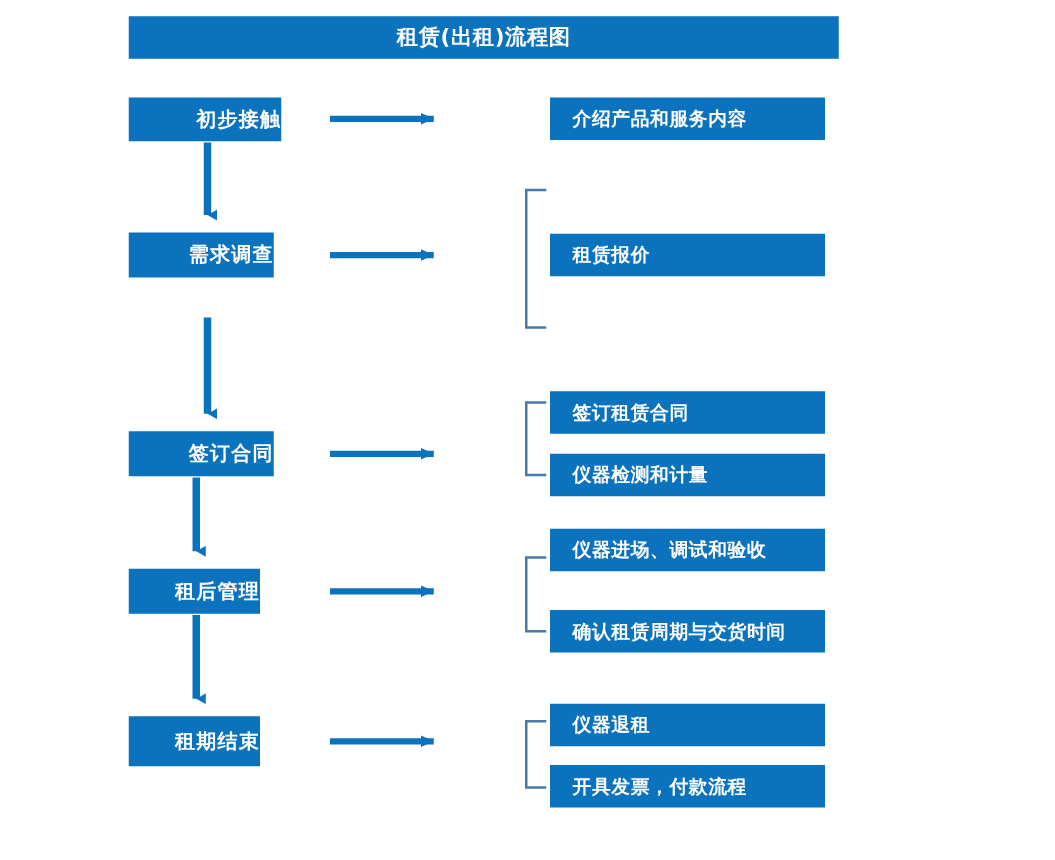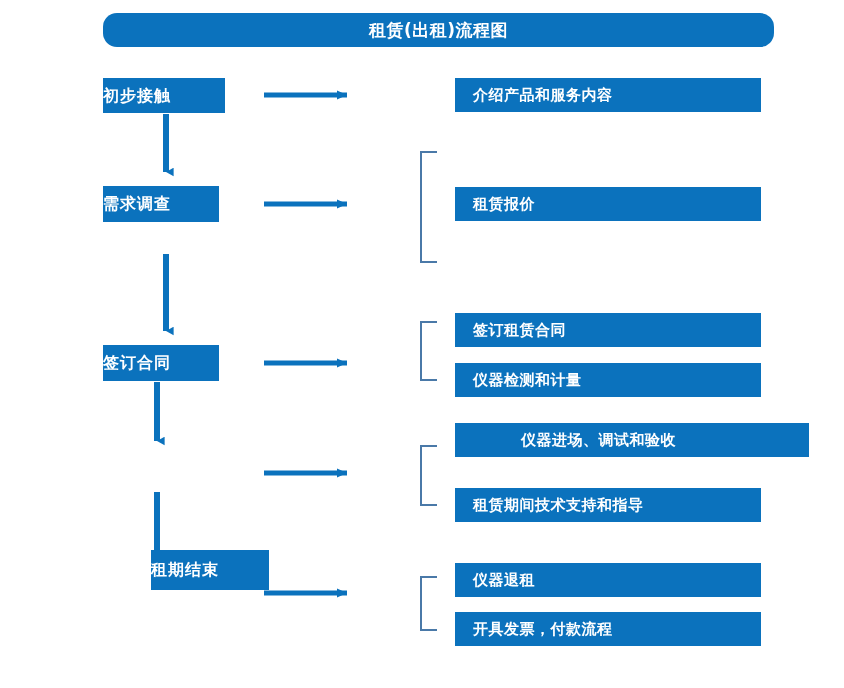--- a/index.html
+++ b/index.html
@@ -20,62 +20,60 @@
     left: 0; top: 0;
     width: 844px;
     height: 688px;
   }
 
   
   .title-bar {
     position: absolute;
     left: 103px;
     top: 13px;
-    width: 671px;
+    width: 568px;
     height: 34px;
     background: #0b72bd;
     display: flex;
     align-items: center;
     justify-content: center;
-    border-radius: 14px;
   }
   .title-bar .title-text {
     color: #ffffff;
     font-size: 17px;
     font-weight: bold;
     letter-spacing: 0.5px;
     line-height: 1;
   }
 
   
   .stage-box {
     position: absolute;
     background: #0b72bd;
     display: flex;
     align-items: center;
-    justify-content: flex-start;
+    justify-content: flex-end;
   }
   .stage-box .stage-label {
     color: #ffffff;
     font-size: 16px;
     font-weight: bold;
     letter-spacing: 1px;
     line-height: 1;
   }
 
   
   .detail-box {
     position: absolute;
     left: 440px;
-    width: 306px;
+    width: 220px;
     height: 34px;
     background: #0b72bd;
     display: flex;
     align-items: center;
-    margin-left: 15px;
   }
   .detail-box .detail-label {
     color: #ffffff;
     font-size: 15px;
     font-weight: bold;
     padding-left: 18px;
     letter-spacing: 0.5px;
     line-height: 1;
   }
 
@@ -147,22 +145,25 @@
   </div>
 
   <div class="stage-box" style="left:103px; top:186px; width:116px; height:36px;">
     <span class="stage-label">需求调查</span>
   </div>
 
   <div class="stage-box" style="left:103px; top:345px; width:116px; height:36px;">
     <span class="stage-label">签订合同</span>
   </div>
 
+  <div class="stage-box" style="left:103px; top:455px; width:105px; height:36px;">
+    <span class="stage-label">租后管理</span>
+  </div>
 
-  <div class="stage-box" style="left:103px; top:550px; width:118px; height:40px;margin-left:48px;">
+  <div class="stage-box" style="left:103px; top:573px; width:105px; height:40px;">
     <span class="stage-label">租期结束</span>
   </div>
 
   <div class="detail-box" style="top:78px;">
     <span class="detail-label">介绍产品和服务内容</span>
   </div>
 
 
   <div class="detail-box" style="top:187px;">
     <span class="detail-label">租赁报价</span>
@@ -170,26 +171,26 @@
 
 
   <div class="detail-box" style="top:363px;">
     <span class="detail-label">仪器检测和计量</span>
   </div>
 
   <div class="detail-box" style="top:313px;">
     <span class="detail-label">签订租赁合同</span>
   </div>
 
-  <div class="detail-box" style="top:423px;padding-left:48px;">
+  <div class="detail-box" style="top:423px;">
     <span class="detail-label">仪器进场、调试和验收</span>
   </div>
 
   <div class="detail-box" style="top:488px;">
-    <span class="detail-label">租赁期间技术支持和指导</span>
+    <span class="detail-label">确认租赁周期与交货时间</span>
   </div>
 
   <div class="detail-box" style="top:563px;">
     <span class="detail-label">仪器退租</span>
   </div>
 
   <div class="detail-box" style="top:612px;align-items:center;">
     <span class="detail-label">开具发票，付款流程</span>
   </div>
 

